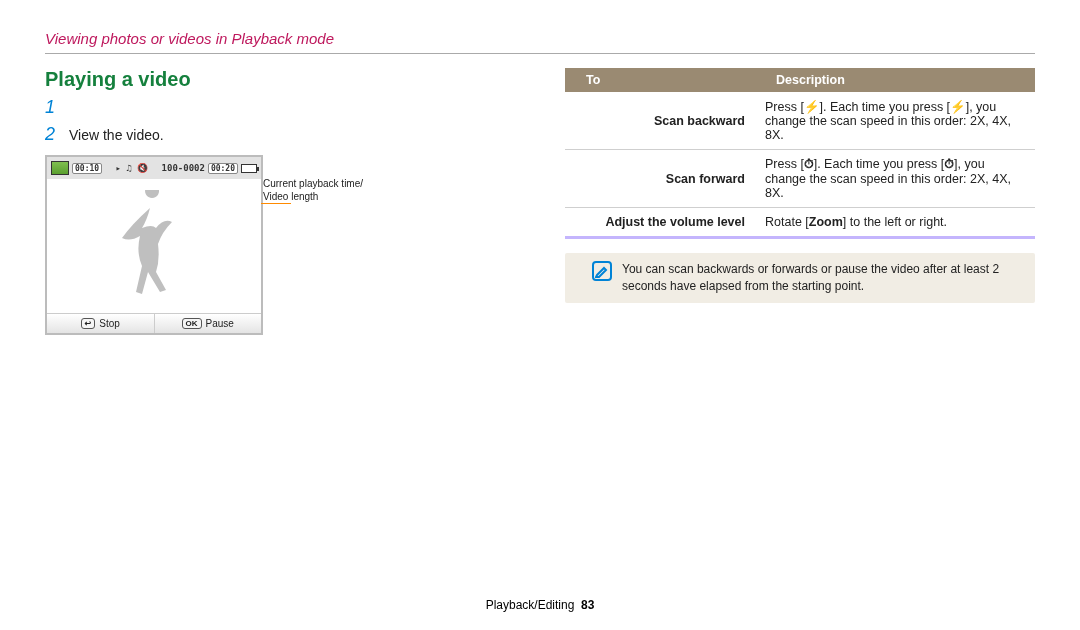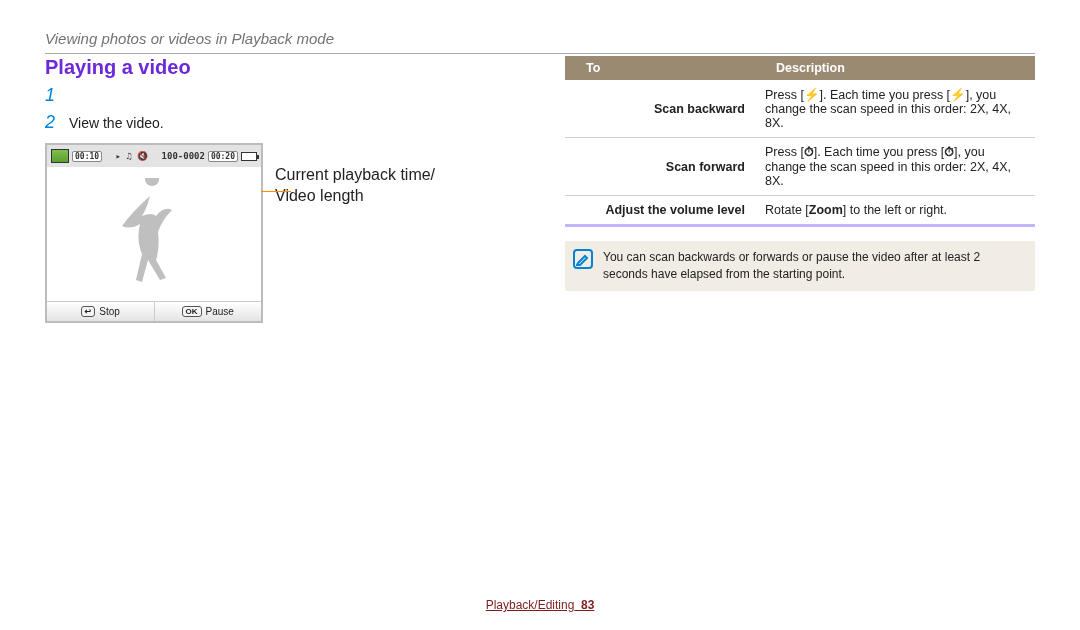--- a/index.html
+++ b/index.html
@@ -7,45 +7,45 @@
     width: 1080px;
     height: 630px;
     background: #fff;
     font-family: "Myriad Pro", "Segoe UI", Arial, sans-serif;
     color: #222;
     position: relative;
     padding: 30px 45px 20px 45px;
   }
   .header-line {
     font-style: italic;
-    color: #737373;
+    color: #be185d;
     font-size: 15px;
     border-bottom: 1px solid #aaa;
     padding-bottom: 6px;
-    margin-bottom: 2px;
+    margin-bottom: 14px;
   }
   .columns { display: flex; gap: 50px; }
   .col { flex: 1; }
   .section-title {
-    color: #6d28d9;
+    color: #15803d;
     font-size: 20px;
     font-weight: 700;
     margin-bottom: 6px;
   }
   .intro { font-size: 13px; line-height: 1.4; margin-bottom: 14px; }
   .step { display: flex; gap: 10px; margin-bottom: 6px; font-size: 14px; align-items: baseline; }
   .step-num { color: #0083d6; font-style: italic; font-size: 18px; font-weight: 400; width: 14px; }
   .ok-icon {
     display: inline-flex; align-items: center; justify-content: center;
     font-weight: 900; font-size: 11px; letter-spacing: -0.5px;
     vertical-align: middle; padding: 0 1px;
   }
   .flash-icon { font-weight: 700; }
   .timer-icon { font-weight: 700; }
-  .preview-wrap { display: flex; gap: 12px; margin-top: 10px; }
+  .preview-wrap { display: flex; margin-top: 10px; }
   .preview {
     width: 218px; height: 180px;
     border: 2px solid #bcbcbc;
     background: #fff;
     position: relative;
   }
   .preview .topbar {
     display: flex; justify-content: space-between; align-items: center;
     background: #e3e3e3;
     height: 22px; padding: 0 4px;
@@ -82,48 +82,48 @@
   }
   .preview .bottombar .btn:last-child { border-right: none; }
   .key {
     border: 1px solid #555; border-radius: 3px;
     padding: 0 3px; font-size: 8px; background: #f5f5f5; font-weight:700;
   }
   .callout-line {
     position: absolute; width: 30px; height: 1px; background: #ff8a00;
     top: 46px; right: -30px;
   }
-  .callout-text { font-size: 16px; margin-top: 22px; line-height: 1.3; }
+  .callout-text { font-size: 10px; margin-top: 22px; line-height: 1.3; }
 
   
   table { width: 100%; border-collapse: collapse; font-size: 12.5px; }
   thead th {
     background: #9a8a72; color: #fff; font-weight: 700; text-align: left;
     padding: 5px 21px;
   }
   tbody td { border-bottom: 1px solid #cfcfcf; padding: 7px 10px; vertical-align: middle; }
   tbody tr:last-child td { border-bottom: 3px solid #c4b5fd; }
   tbody td:first-child { font-weight: 700; width: 190px; text-align: right; }
   .note {
     margin-top: 14px;
     background: #f1ede4;
     border-radius: 2px;
-    padding: 8px 10px 8px 8px;
+    padding: 8px 10px 8px 27px;
     display: flex; gap: 10px; align-items: flex-start;
     font-size: 12px; line-height: 1.4;
   }
   .note-icon {
     width: 20px; height: 20px; flex-shrink: 0;
     border: 2px solid #0083d6; border-radius: 4px;
     display: flex; align-items: center; justify-content: center;
     color: #0083d6; font-weight: 700;
   }
   .footer {
     position: absolute; bottom: 18px; left: 0; right: 0;
-    text-align: center; font-size: 12px; color: #7f1d1d; text-decoration: underline;
+    text-align: center; font-size: 12px; color: #000000;
   }
   .footer .pg { font-weight: 700; }
 </style>
 </head>
 <body>
 
 <div class="header-line">Viewing photos or videos in Playback mode</div>
 
 <div class="columns">
   <div class="col">

